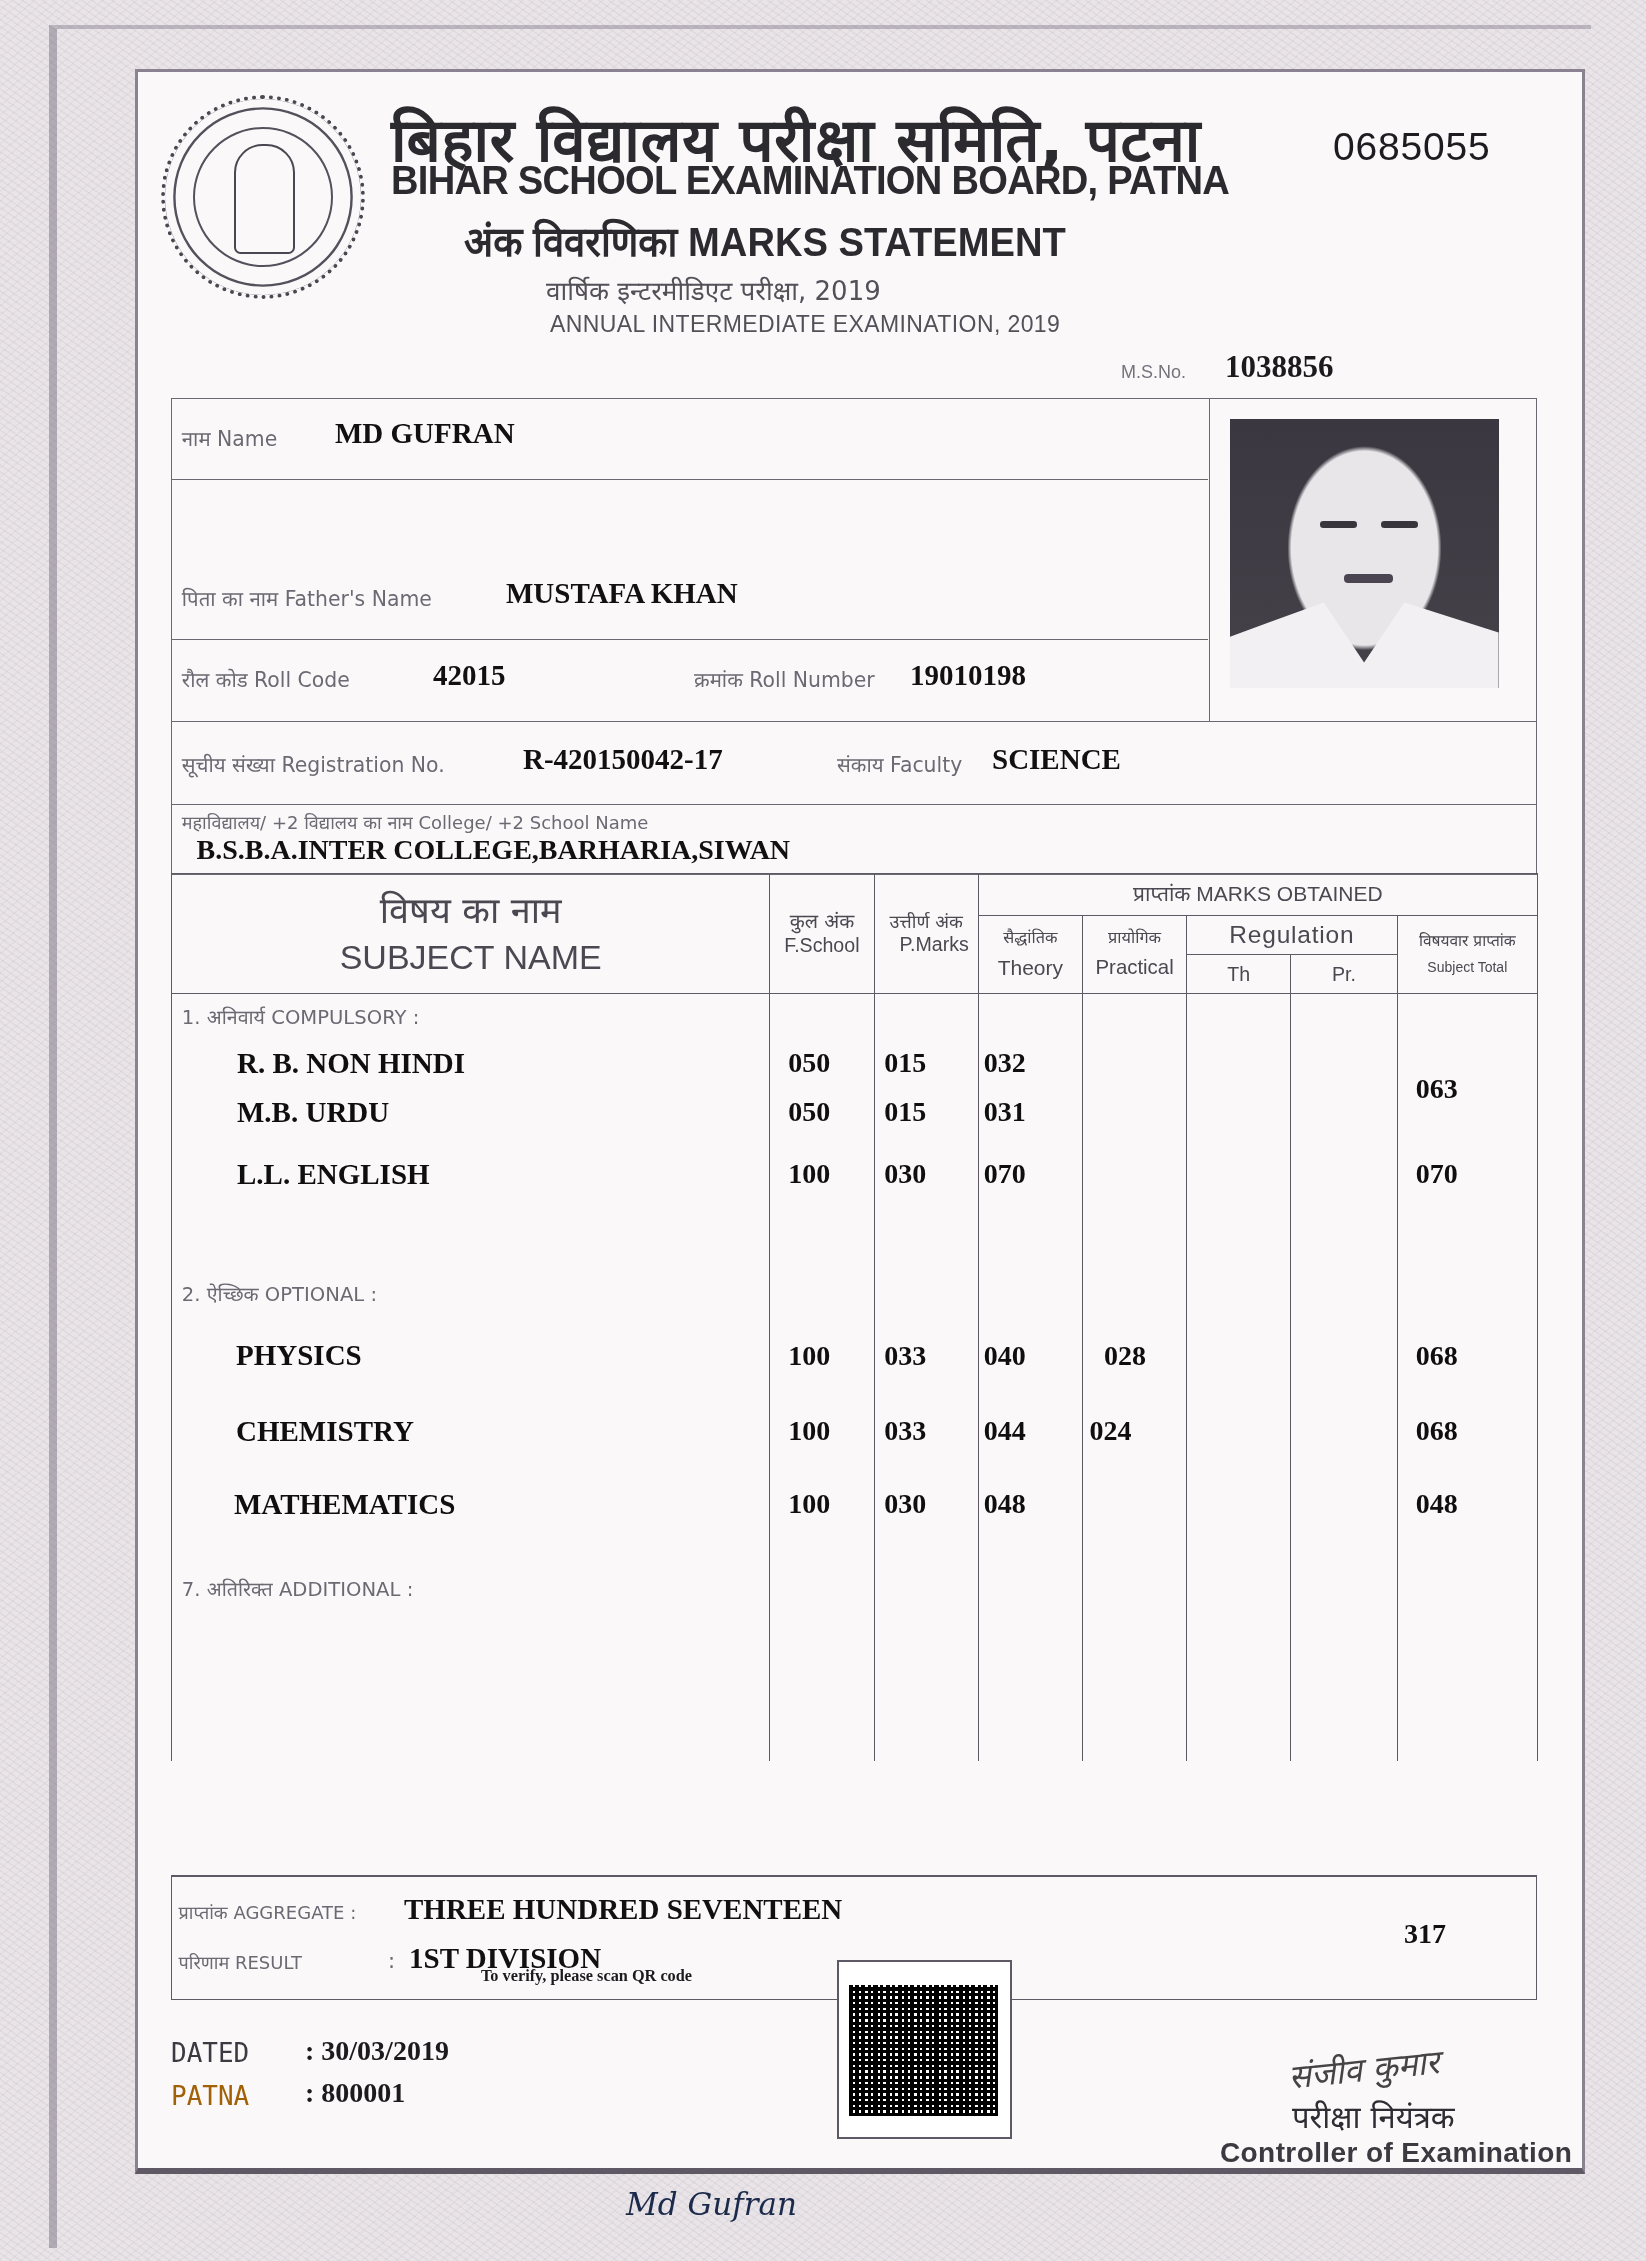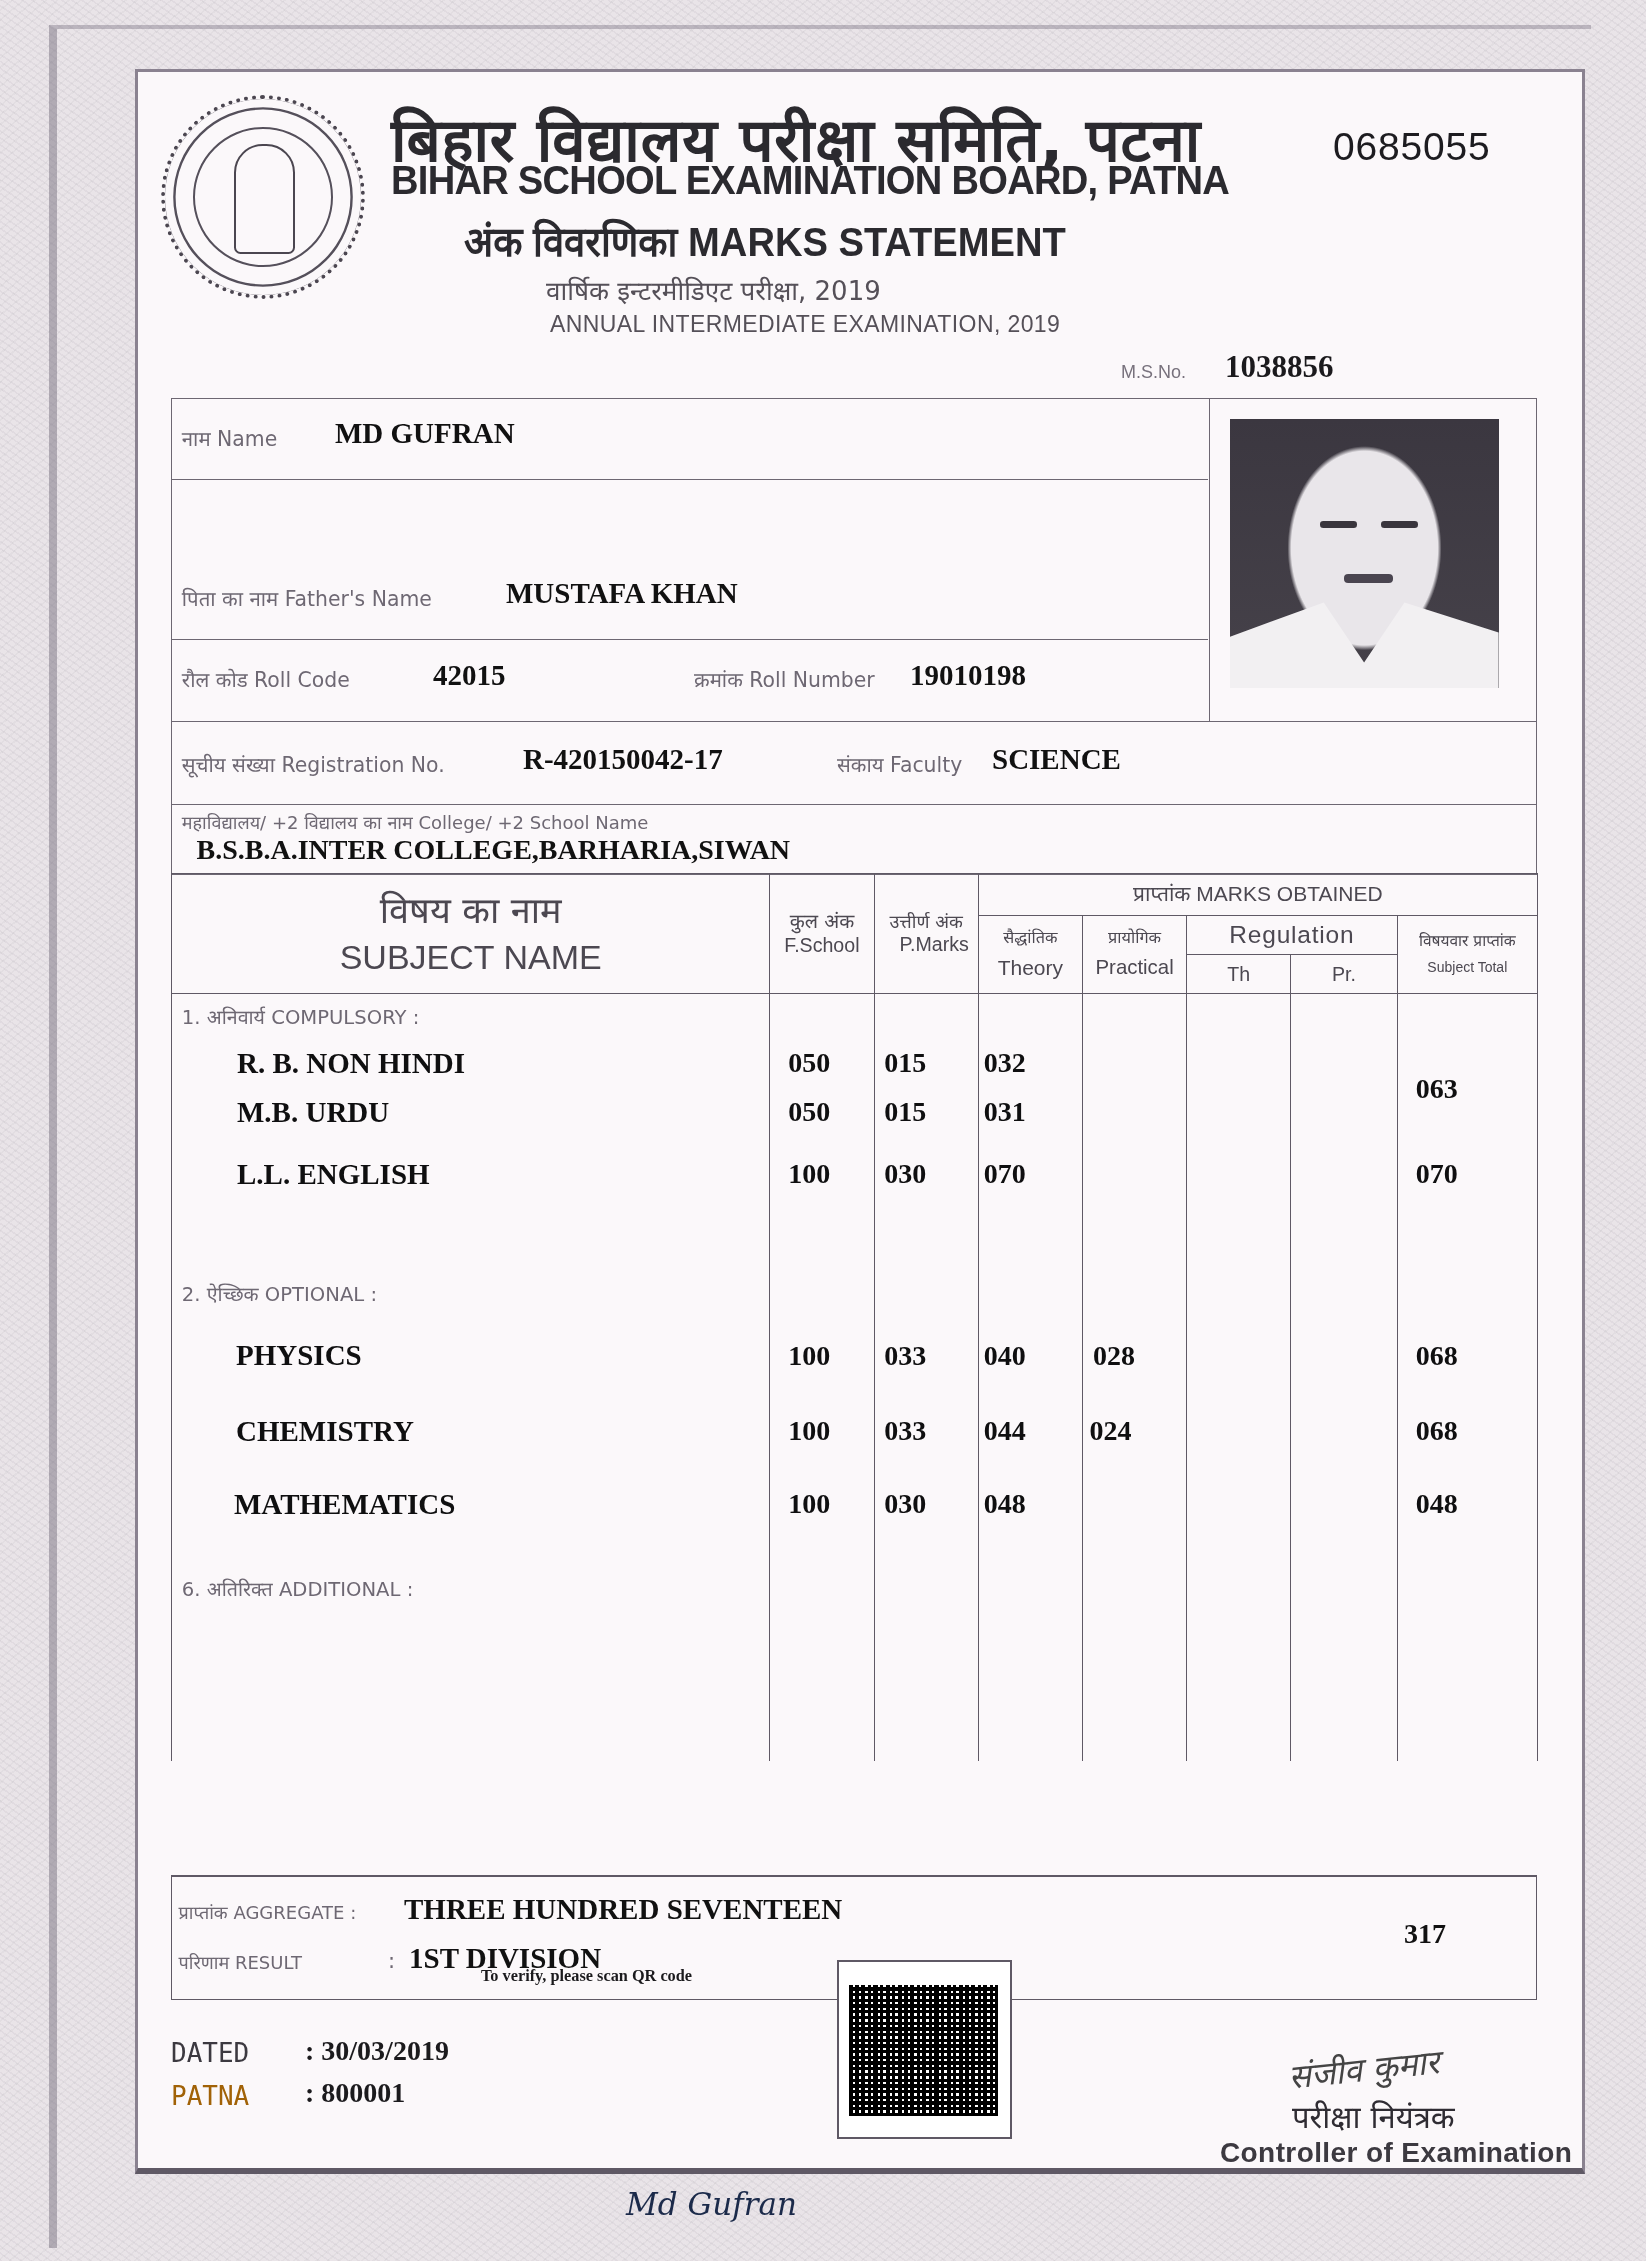--- a/index.html
+++ b/index.html
@@ -237,21 +237,21 @@
           <td></td>
           <td></td>
           <td></td>
         </tr>
 
       <tr style="height:78px;">
         <td class="subj" style="padding-left:64px;">PHYSICS</td>
         <td class="num" style="padding-left:18px;">100</td>
         <td class="num" style="padding-left:9.8px;">033</td>
         <td class="num" style="padding-left:4.9px;">040</td>
-        <td class="num" style="padding-left:10px;">028</td>
+        <td class="num" style="padding-left:21px;">028</td>
         <td></td>
           <td></td>
         <td class="num" style="padding-left:18px;">068</td>
       </tr>
       <tr style="height:73px;">
         <td class="subj" style="padding-left:64px;">CHEMISTRY</td>
         <td class="num" style="padding-left:18px;">100</td>
         <td class="num" style="padding-left:9.8px;">033</td>
         <td class="num" style="padding-left:4.9px;">044</td>
         <td class="num" style="padding-left:6.5px;">024</td>
@@ -264,21 +264,21 @@
         <td class="num" style="padding-left:18px;">100</td>
         <td class="num" style="padding-left:9.8px;">030</td>
         <td class="num" style="padding-left:4.9px;">048</td>
         <td class="num"></td>
         <td></td>
           <td></td>
         <td class="num" style="padding-left:18px;">048</td>
       </tr>
 
       <tr style="height:65px;">
-          <td class="sect" style="padding-left:9.8px;vertical-align:bottom;padding-bottom:3.3px;">6. अतिरिक्त ADDITIONAL :</td>
+          <td class="sect" style="padding-left:9.8px;vertical-align:bottom;padding-bottom:3.3px;">7. अतिरिक्त ADDITIONAL :</td>
           <td></td>
           <td></td>
           <td></td>
           <td></td>
           <td></td>
           <td></td>
           <td></td>
         </tr>
       <tr style="height:155px;">
           <td></td>

